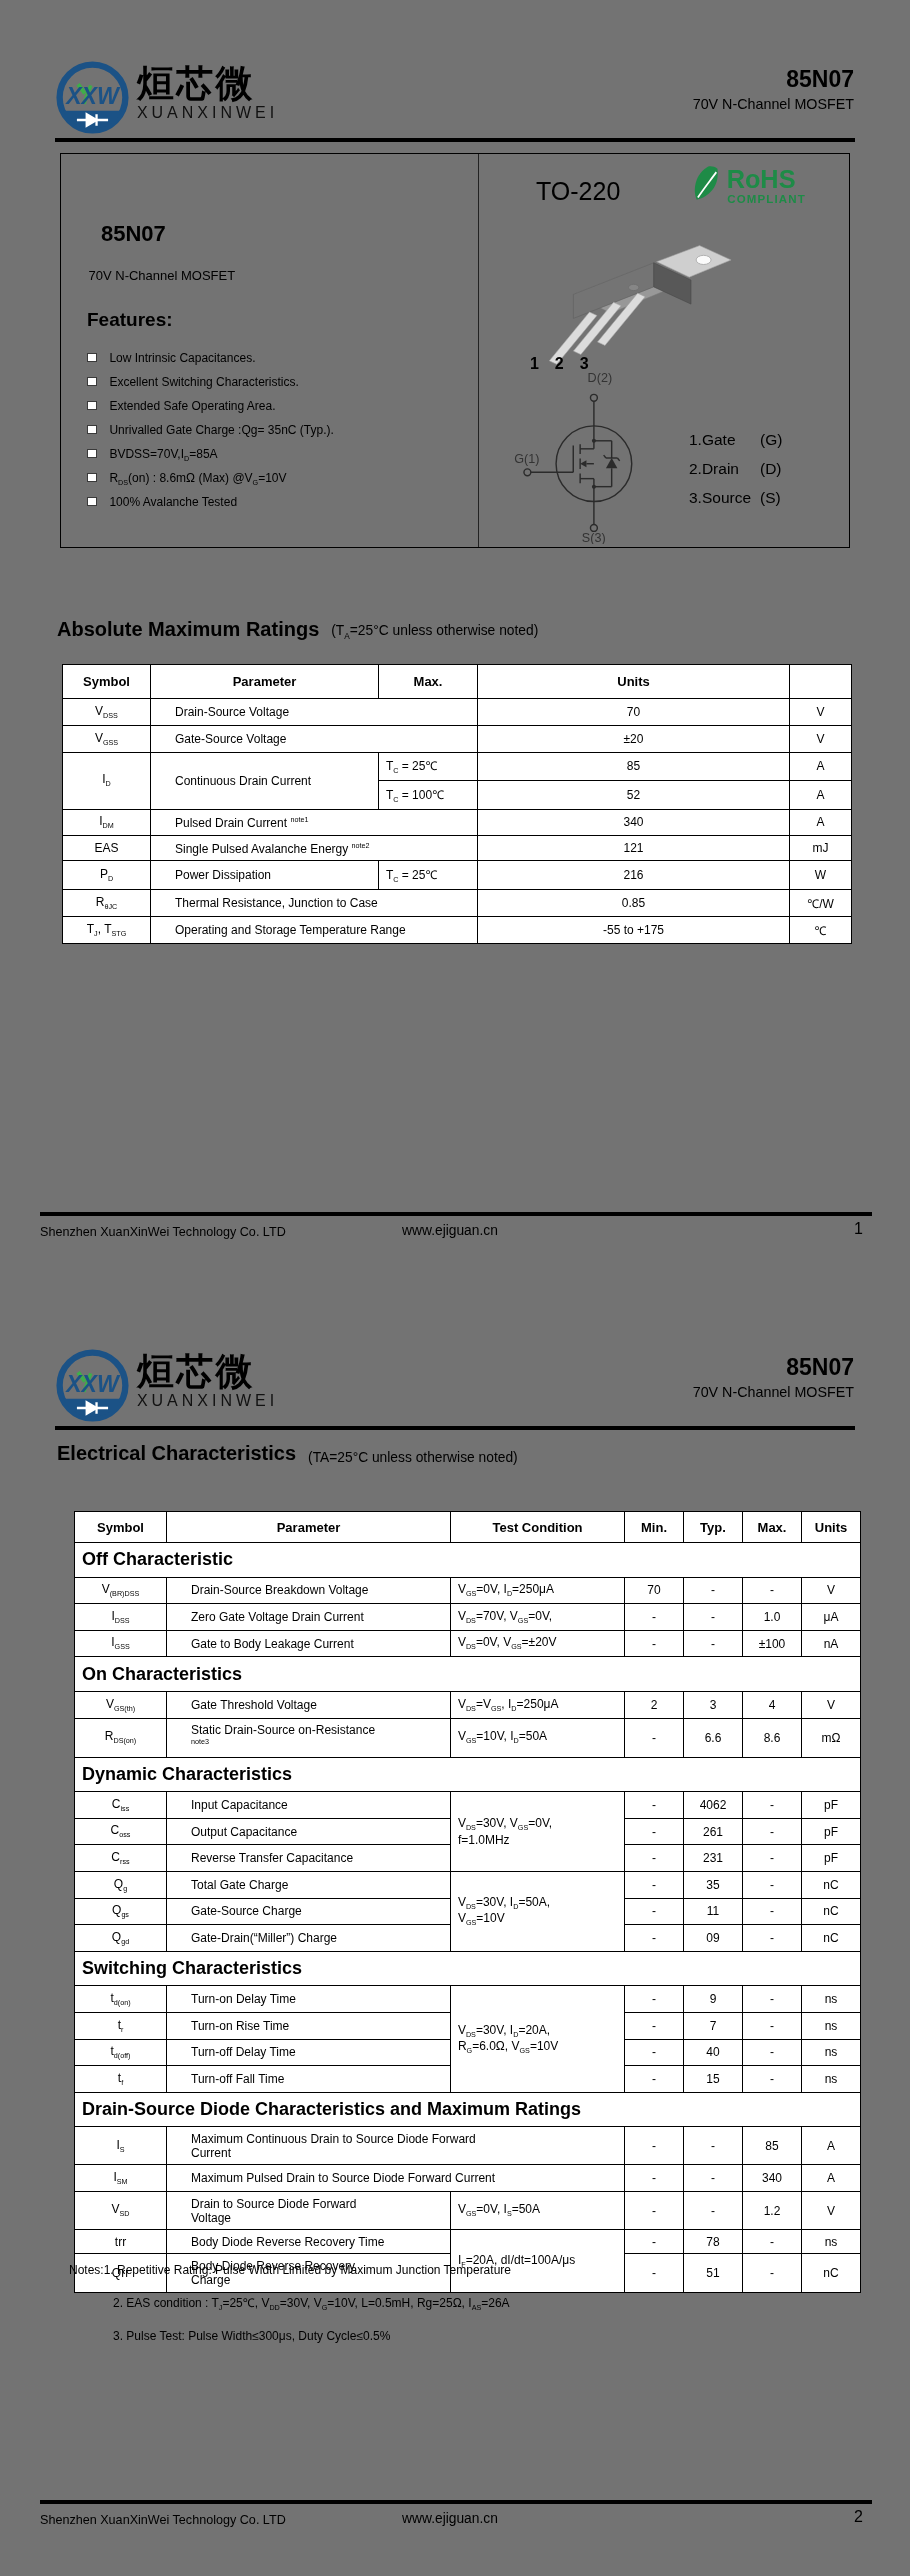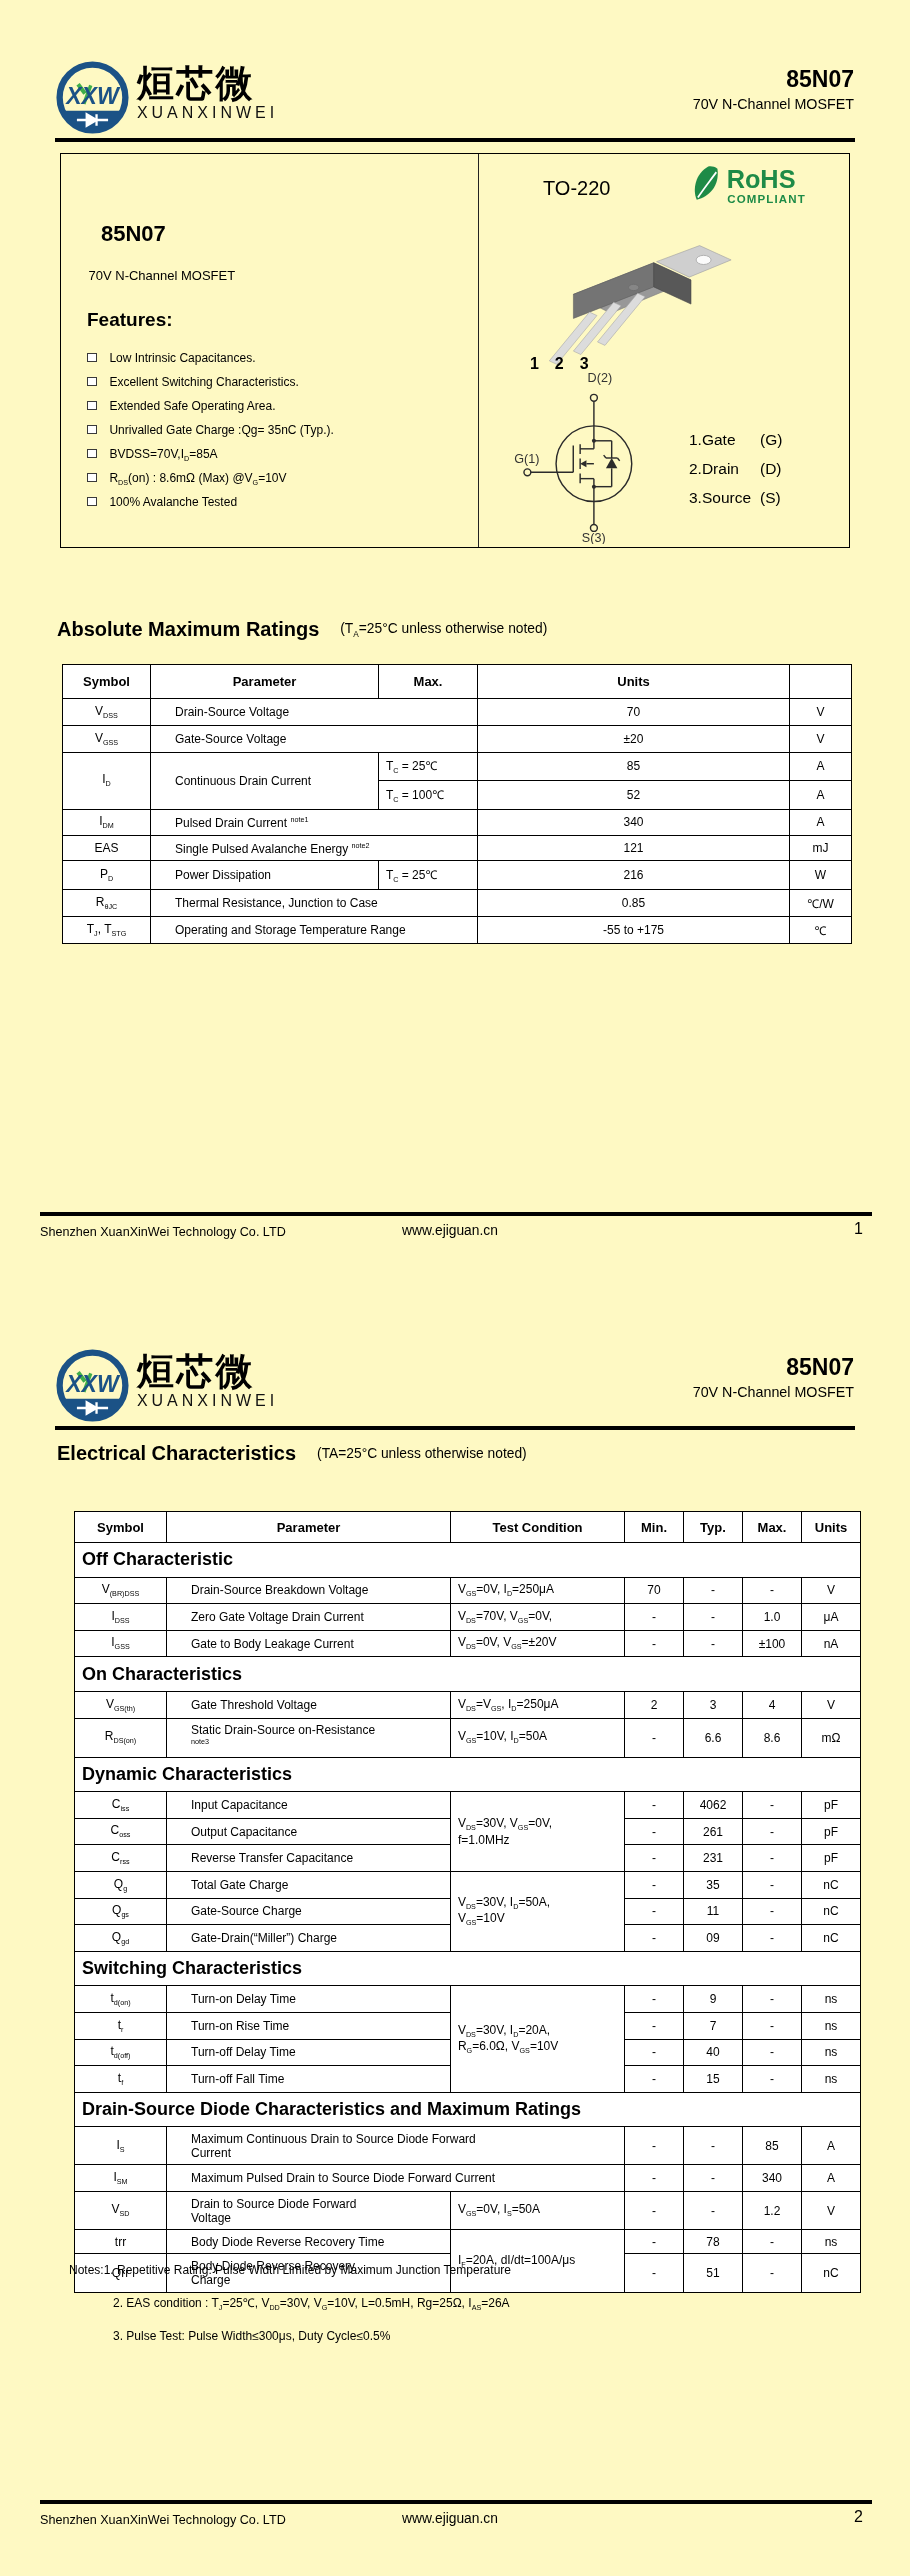--- a/index.html
+++ b/index.html
@@ -2,21 +2,21 @@
 <html style="font-size:9.2px"><head>
 <meta charset="utf-8">
 <style>
   * { margin:0; padding:0; box-sizing:border-box; }
   html,body { background:#ffffff; }
   body {
     width:910px;
     font-family:"Liberation Sans", sans-serif;
     color:#000;
   }
-  .page { position:relative; width:910px; height:1288px; background:#fef9c3; overflow:hidden; }
+  .page { position:relative; width:910px; height:1288px; background:#737373; overflow:hidden; }
 
   
   .logo { position:absolute; left:55px; top:60px; display:flex; align-items:flex-start; }
   .logo-mark { width:75px; height:75px; }
   .logo-text { margin-left:6.9px; padding-top:4.6px; }
   .logo-cn { font-size:37px; font-weight:bold; letter-spacing:2.3px; line-height:1.0; }
   .logo-en { font-size:16px; letter-spacing:4px; margin-top:2.9px; color:#111; }
   .hdr-right { position:absolute; right:56px; top:67px; text-align:right; }
   .hdr-pn { font-size:23px; font-weight:bold; line-height:1.1; }
   .hdr-sub { font-size:14.3px; margin-top:3.4px; }
@@ -25,31 +25,31 @@
   
   .product-box { position:absolute; left:60px; top:153px; width:790px; height:395px; border:1.7px solid #000; }
   .pb-divider { position:absolute; left:417px; top:0; bottom:0; width:1.1px; background:#222; }
   .pb-pn { position:absolute; left:40px; top:67px; font-size:22px; font-weight:bold; }
   .pb-sub { position:absolute; left:27.5px; top:114px; font-size:13px; }
   .pb-feat-title { position:absolute; left:26px; top:155px; font-size:19px; font-weight:bold; }
   .features { position:absolute; left:26px; top:197px; list-style:none; }
   .features li { display:flex; align-items:flex-start; height:24px; }
   .chk { width:9.8px; height:9.8px; border:1.1px solid #3a3a3a; margin-top:1.7px; flex:0 0 9.8px; background:#fff; }
   .ftext { margin-left:12.6px; font-size:12px; white-space:nowrap; }
-  .pb-pkg-name { position:absolute; left:475px; top:23px; font-size:20px;margin-left:7px; }
+  .pb-pkg-name { position:absolute; left:475px; top:23px; font-size:25px; }
   .rohs { position:absolute; left:630px; top:10.3px; }
   .pkg-img { position:absolute; left:478px; top:80px; }
   .pins { position:absolute; left:469px; top:201px; font-size:16px; font-weight:bold; word-spacing:11.5px; }
   .schem { position:absolute; left:452px; top:218px; }
   .legend { position:absolute; left:628px; top:277px; font-size:15.5px; }
   .leg-row { display:flex; height:29px; align-items:flex-start; }
   .leg-name { width:71px; }
 
   
-  .sec-title { position:absolute; left:57px; display:flex; align-items:center; gap:21px; white-space:nowrap; }
+  .sec-title { position:absolute; left:57px; display:flex; align-items:flex-end; gap:12px; white-space:nowrap; }
   .sec-title .big { font-size:20px; font-weight:bold; }
   .sec-title .small { font-size:13.8px; }
   #abs-title { top:618px; }
   #elec-title { top:154px; }
 
   
   table.ds { border-collapse:collapse; table-layout:fixed; border:1.7px solid #000; background:#fff; }
   #abs-table { position:absolute; left:62px; top:664px; width:790px; }
   #elec-table { position:absolute; left:74px; top:223px; width:787px; }
   .ds th, .ds td { border:1.1px solid #000; font-size:12px; padding:4.6px 5.7px; text-align:center; vertical-align:middle; }

